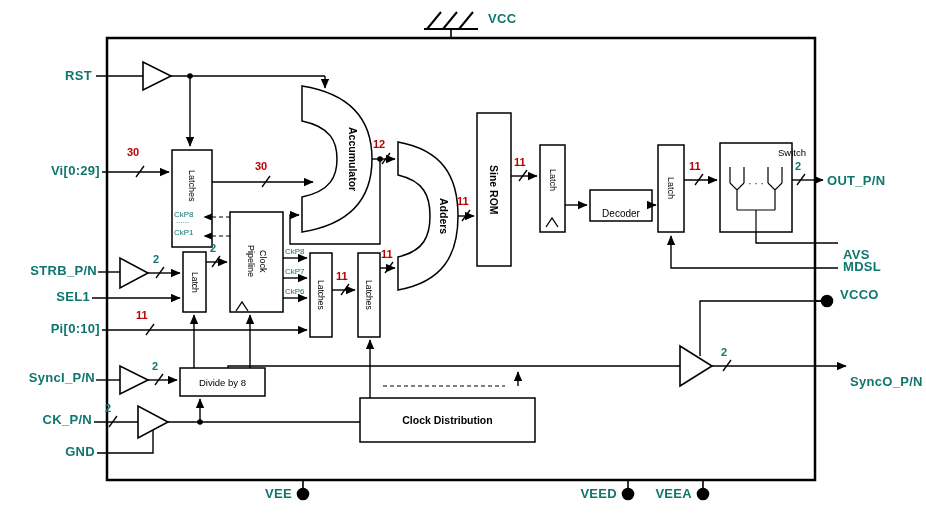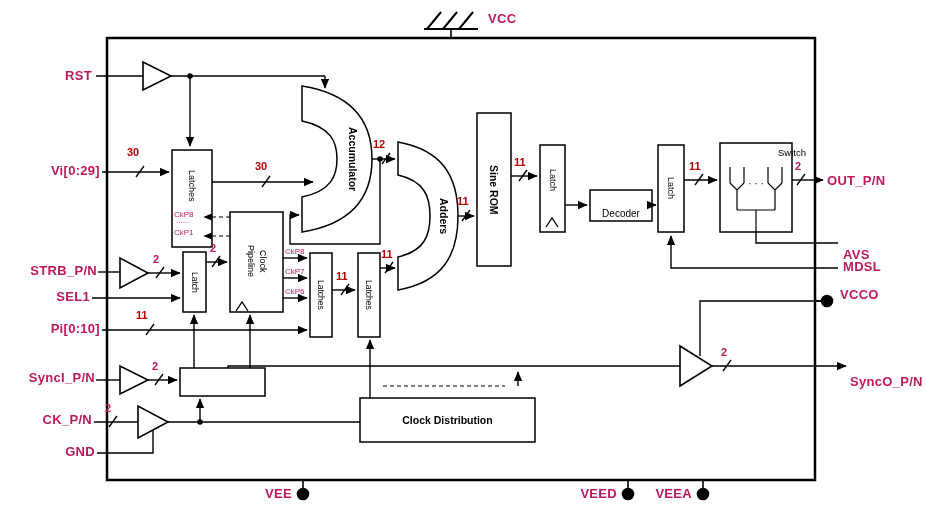--- a/index.html
+++ b/index.html
@@ -1,19 +1,19 @@
 <!DOCTYPE html>
 <html><head>
 <meta charset="utf-8">
 <style>
   html,body{margin:0;padding:0;background:#fff;}
   .stage{position:relative;width:926px;height:530px;background:#fff;overflow:hidden;
          font-family:"Liberation Sans",sans-serif;}
   .stage svg{position:absolute;left:0;top:0;}
-  .lbl{position:absolute;color:#be185d;white-space:nowrap;line-height:1;
+  .lbl{position:absolute;color:#0f766e;white-space:nowrap;line-height:1;
        font-family:"Liberation Sans",sans-serif;}
   .pin{font-weight:bold;font-size:13px;letter-spacing:.3px;}
   .red{color:#b90000;font-weight:bold;font-size:11px;}
   .w2{font-weight:bold;font-size:11px;}
   .tiny{font-size:8px;}
   .blk{position:absolute;display:flex;align-items:center;justify-content:center;
        text-align:center;color:#000;font-family:"Liberation Sans",sans-serif;}
   .vert{writing-mode:vertical-rl;}
   .b{font-weight:bold;}
 </style>
@@ -205,20 +205,21 @@
 <div class="blk" style="left:744px;top:176px;width:24px;height:14px;font-size:10px;">· · ·</div>
 
 <div class="blk" style="left:230px;top:212px;width:53px;height:98px;gap:2px;">
   <span class="vert" style="font-size:9px;">Pipeline</span>
   <span class="vert" style="font-size:9px;">Clock</span>
 </div>
 
 <div class="blk vert" style="left:183px;top:252px;width:23px;height:60px;font-size:8.5px;">Latch</div>
 <div class="blk vert" style="left:310px;top:253px;width:22px;height:84px;font-size:8.5px;">Latches</div>
 <div class="blk vert" style="left:358px;top:253px;width:22px;height:84px;font-size:8.5px;">Latches</div>
+<div class="blk" style="left:180px;top:368px;width:85px;height:28px;font-size:9.5px;">Divide by 8</div>
 <div class="blk b" style="left:360px;top:398px;width:175px;height:44px;font-size:10.5px;">Clock Distribution</div>
 
 <div class="lbl tiny" style="left:174px;top:211px;">CkP8</div>
 <div class="lbl tiny" style="left:176px;top:217px;">......</div>
 <div class="lbl tiny" style="left:174px;top:229px;">CkP1</div>
 <div class="lbl tiny" style="left:285px;top:248px;">CkP8</div>
 <div class="lbl tiny" style="left:285px;top:268px;">CkP7</div>
 <div class="lbl tiny" style="left:285px;top:288px;">CkP6</div>
 
 <div class="lbl red" style="left:127px;top:147px;">30</div>

